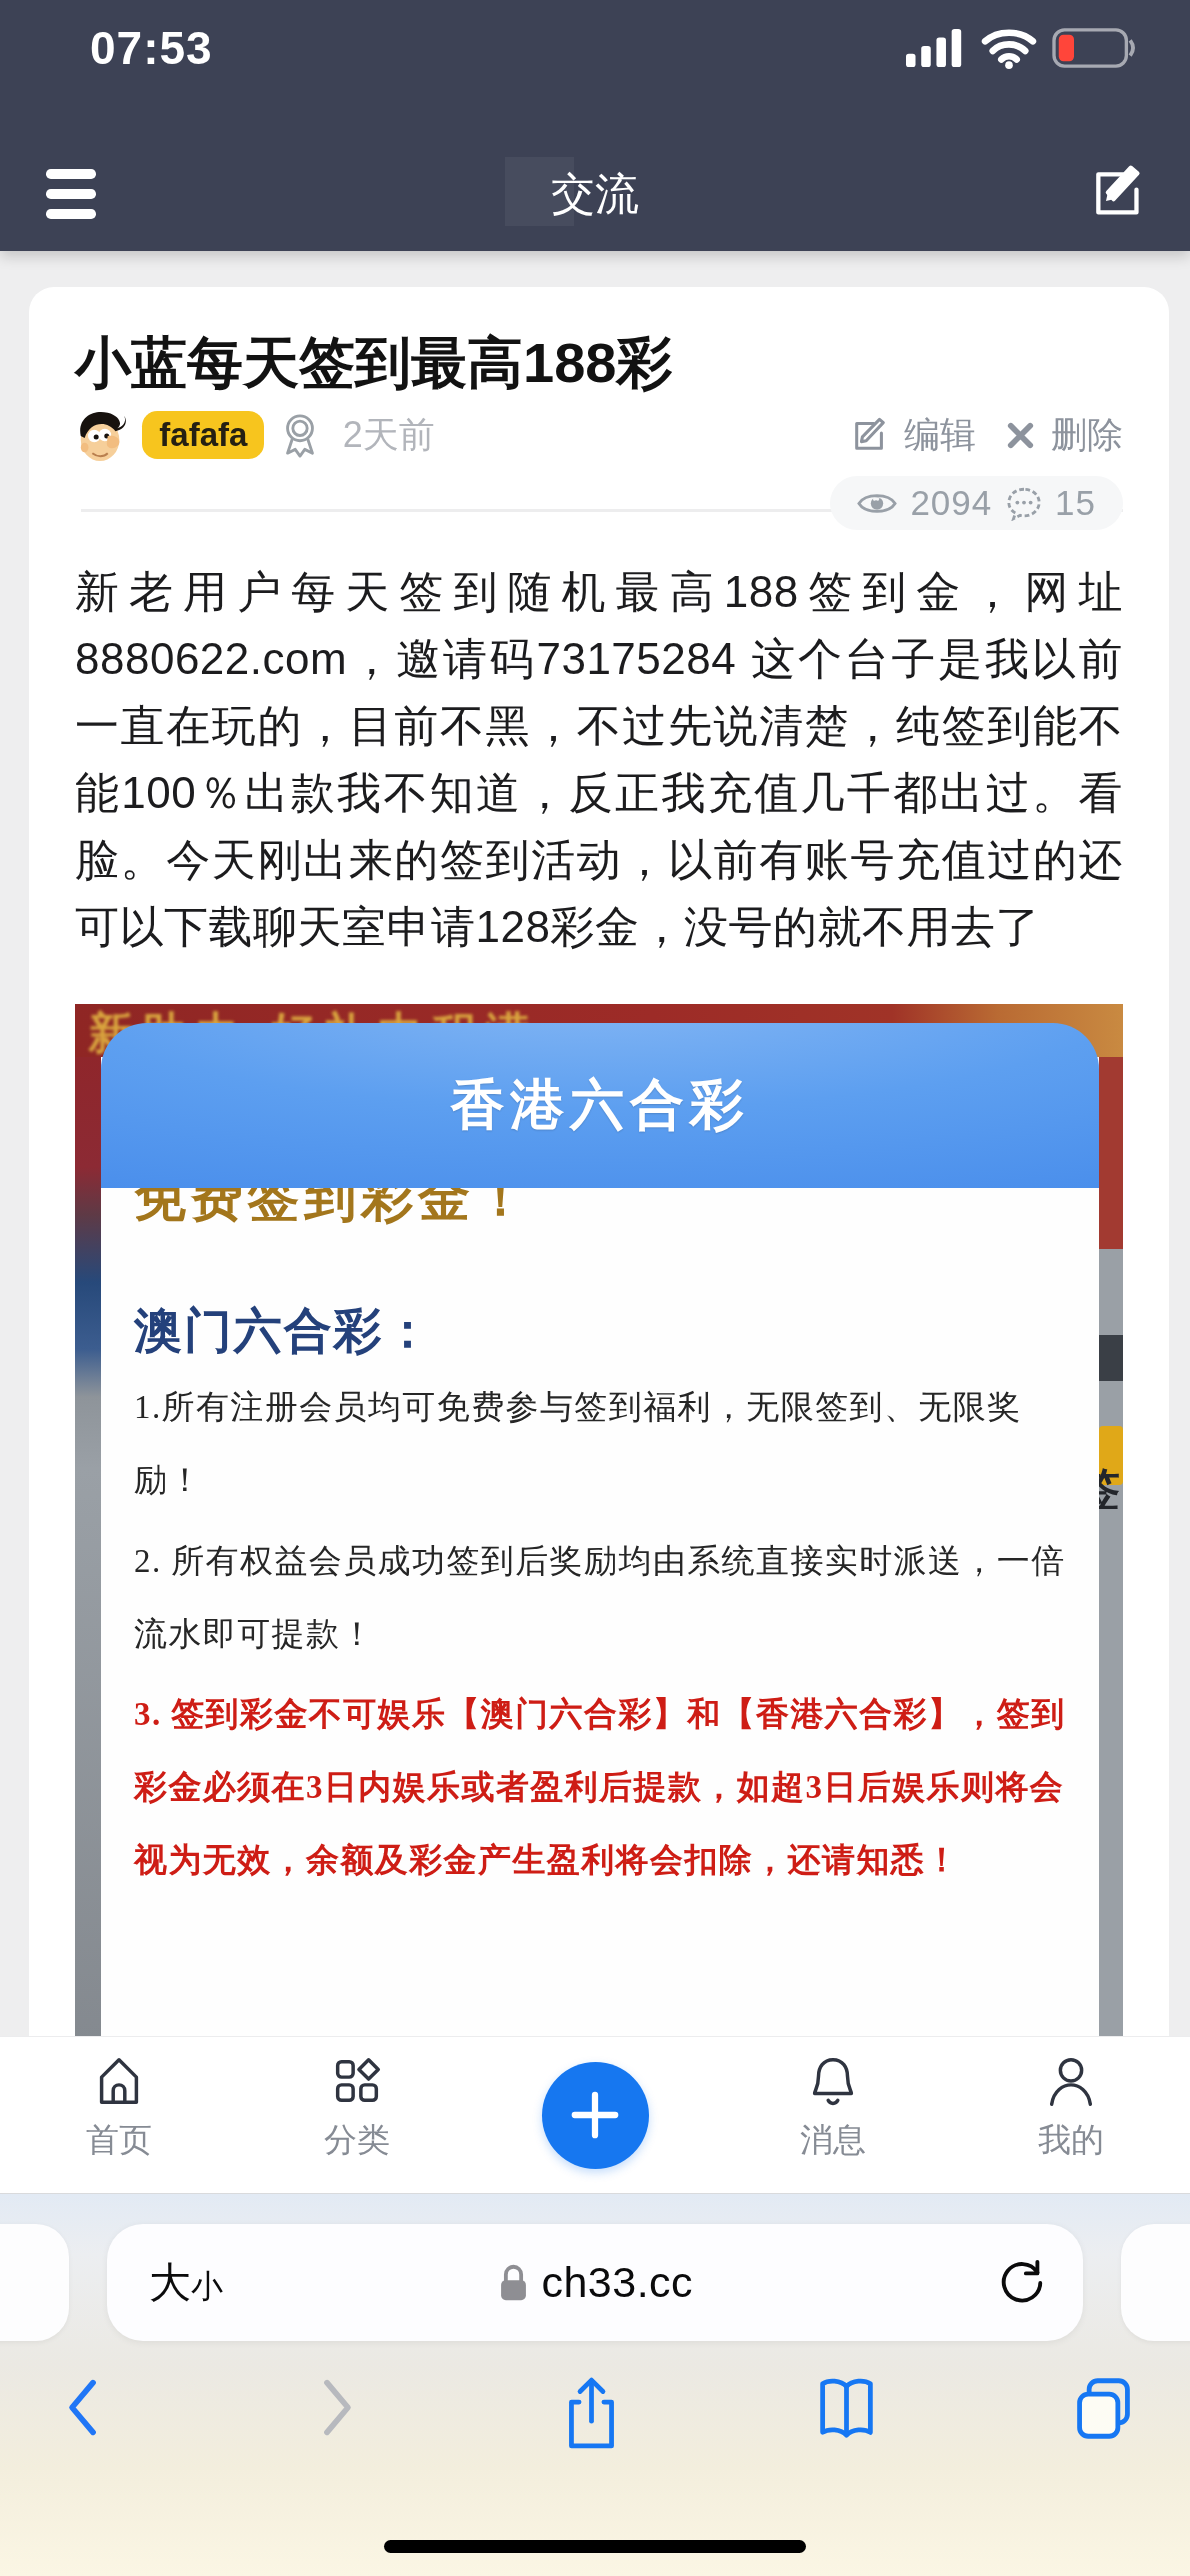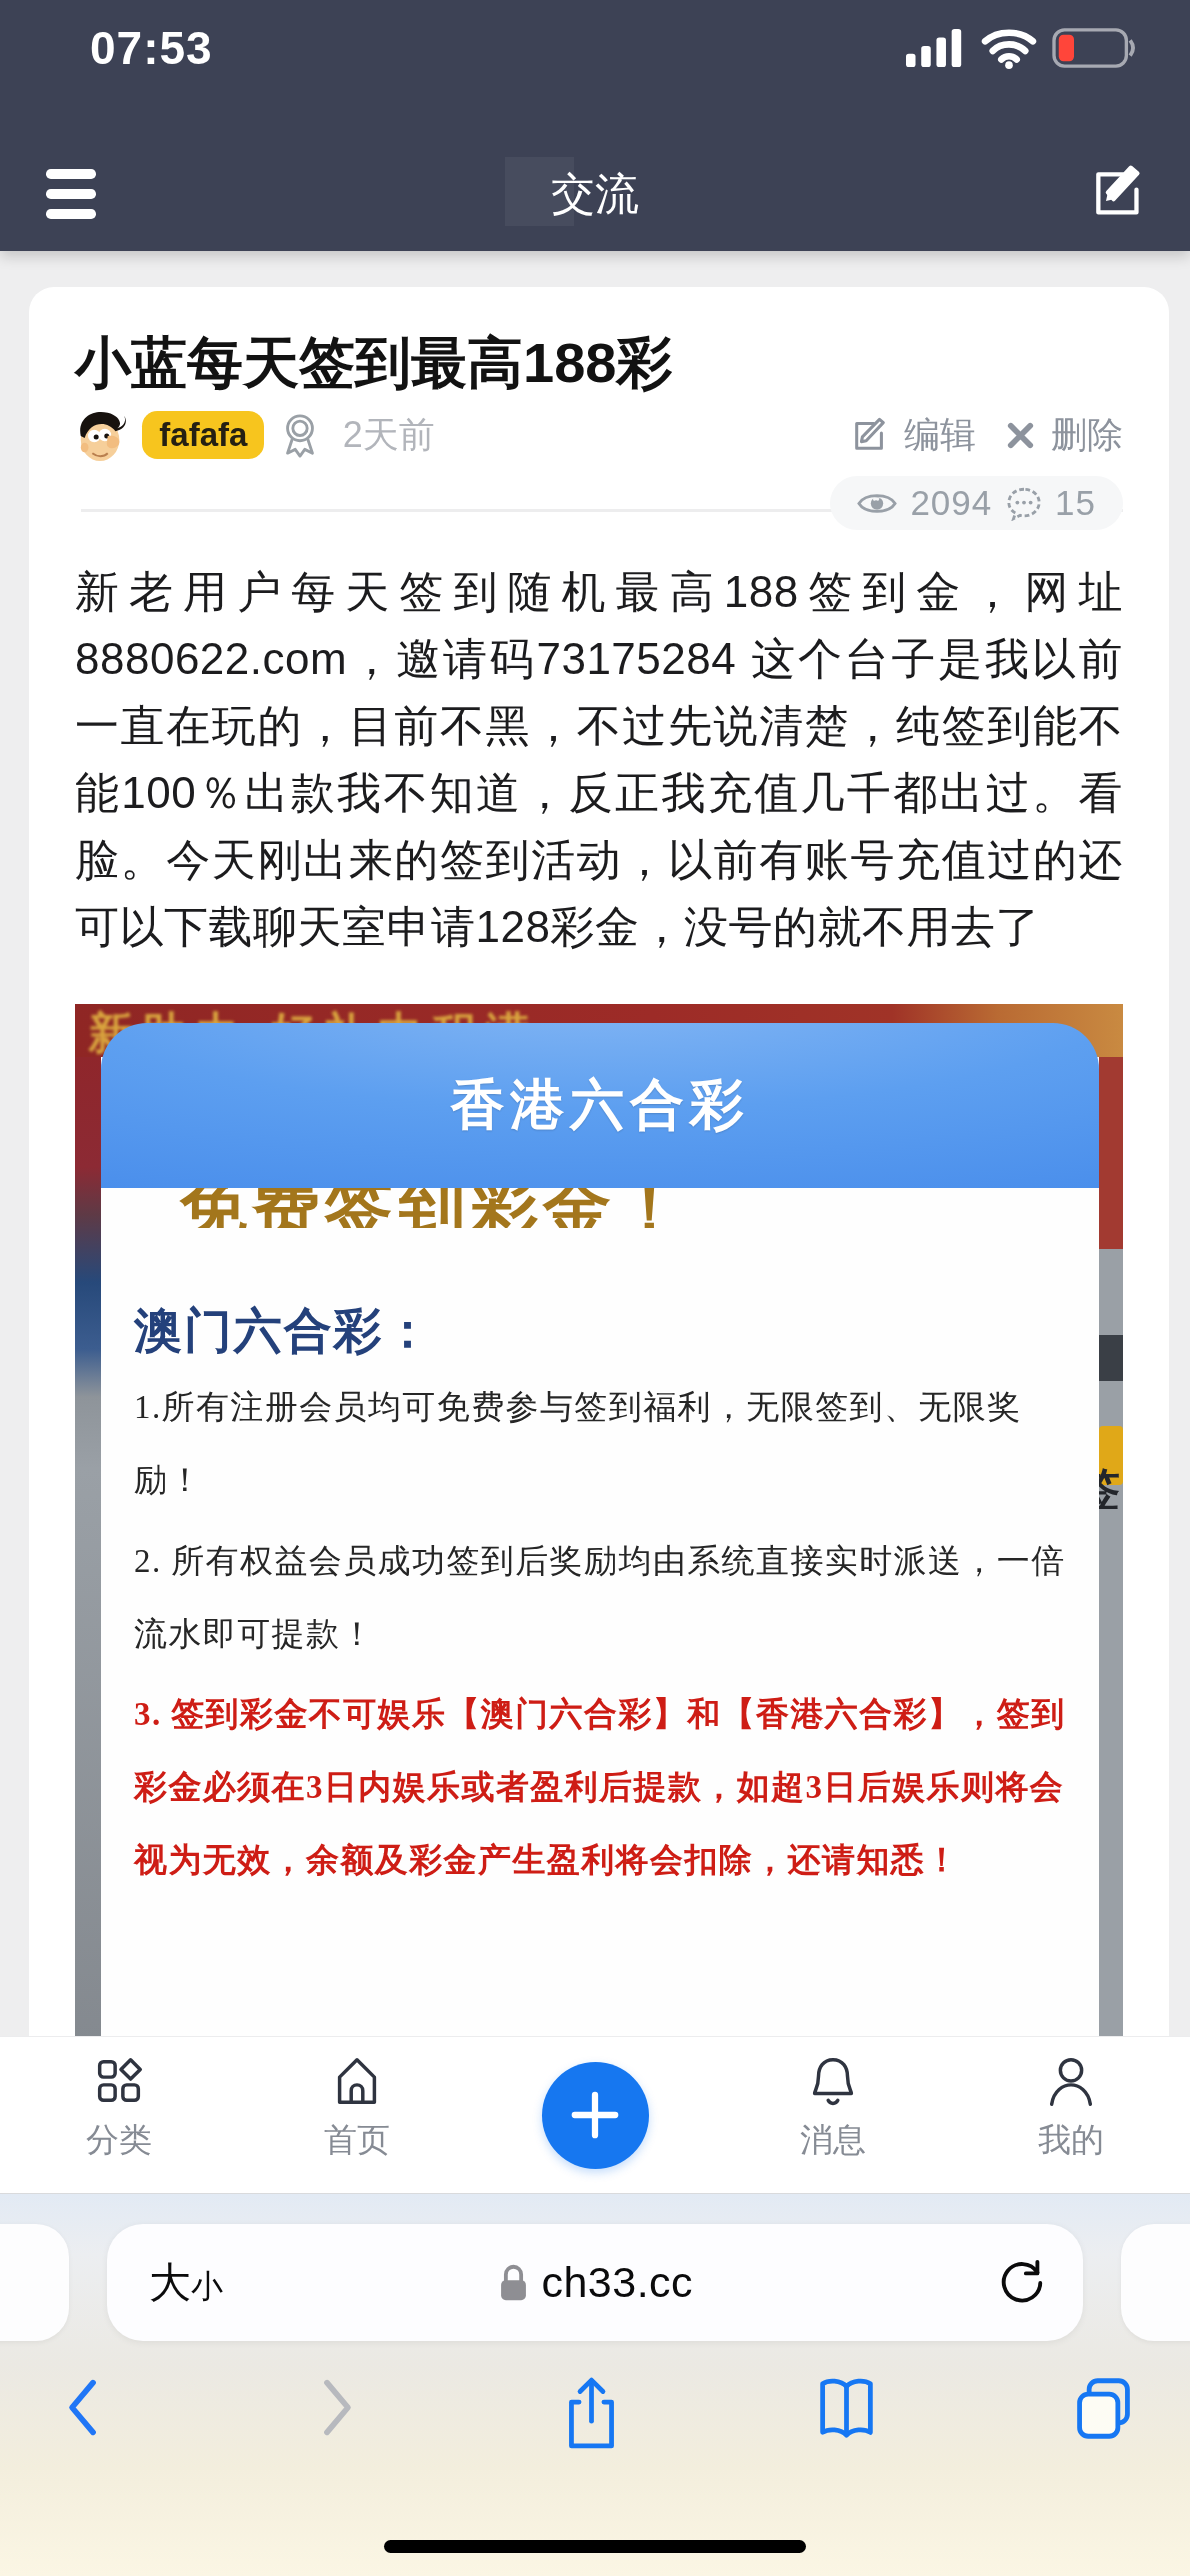--- a/index.html
+++ b/index.html
@@ -49,21 +49,21 @@
   .sr-gold{position:absolute;top:369px;left:0;width:24px;height:59px;background:#e0a818;border-radius:3.8px;}
   .sr-char{position:absolute;top:403px;left:-23px;font-size:44px;font-weight:700;color:#23262b;font-family:"Liberation Serif","DejaVu Serif",serif;}
   .modal{position:absolute;left:26px;right:24px;top:19px;bottom:0;}
   .modal-head{height:165px;border-radius:46px 46px 0 0;
     background:radial-gradient(120% 160% at 50% -20%,#85b7f4 0%,#5d9ff0 45%,#4489ea 100%);
     display:flex;align-items:center;justify-content:center;}
   .modal-head-title{font-size:54px;font-weight:700;color:#fff;letter-spacing:5.8px;text-shadow:0 1px 1.9px rgba(0,0,0,.15);}
   .modal-body{position:absolute;left:0;right:0;top:165px;bottom:0;background:#fefefe;padding:0 33px;
     font-family:"Liberation Serif","DejaVu Serif",serif;}
   .goldclip{height:40px;overflow:hidden;position:relative;}
-  .goldline{margin-top:-25px;font-size:68px;font-weight:700;color:#a3761c;letter-spacing:4.8px;white-space:nowrap;margin-left:45px;}
+  .goldline{margin-top:-25px;font-size:52px;font-weight:700;color:#a3761c;letter-spacing:4.8px;white-space:nowrap;}
   .rules-head{margin-top:71px;font-size:48px;font-weight:700;color:#24417b;letter-spacing:1.9px;}
   .rule{margin:7.7px 0 0;font-size:33px;line-height:73px;color:#262626;letter-spacing:1.4px;}
   .rule.red{color:#ce1d15;font-weight:700;}
 
   
   .tabbar{position:absolute;top:2036px;left:0;width:1190px;height:156px;background:#fff;border-top:1.9px solid #ececee;
     border-bottom:1.9px solid #d9dadc;display:flex;z-index:40;}
   .tabitem{flex:1;display:flex;flex-direction:column;align-items:center;padding-top:15.3px;gap:7.7px;cursor:pointer;}
   .tablabel{font-size:33px;color:#868b94;}
   .plusbtn{width:107px;height:107px;border-radius:50%;background:#1677f0;display:flex;align-items:center;justify-content:center;
@@ -230,33 +230,33 @@
             </div>
           </div>
         </div>
       </div>
     </div>
   </div>
 
   <div class="tabbar">
     <div class="tabitem">
       <svg width="58" height="58" viewBox="0 0 60 60" fill="none" stroke="#2f3440" stroke-width="3.6" stroke-linejoin="round">
+          <path d="M12 26 L30 8 L48 26 V52 H12 Z"></path>
+          <path d="M24 52 V40 a6 6 0 0 1 12 0 V52"></path>
+        </svg>
+      <span class="tablabel">首页</span>
+    </div>
+    <div class="tabitem">
+      <svg width="58" height="58" viewBox="0 0 60 60" fill="none" stroke="#2f3440" stroke-width="3.6" stroke-linejoin="round">
           <rect x="10" y="10" width="16" height="16" rx="4"></rect>
           <rect x="10" y="34" width="16" height="16" rx="4"></rect>
           <rect x="34" y="34" width="16" height="16" rx="4"></rect>
           <path d="M42 8 L52 18 L42 28 L32 18 Z"></path>
         </svg>
       <span class="tablabel">分类</span>
-    </div>
-    <div class="tabitem">
-      <svg width="58" height="58" viewBox="0 0 60 60" fill="none" stroke="#2f3440" stroke-width="3.6" stroke-linejoin="round">
-          <path d="M12 26 L30 8 L48 26 V52 H12 Z"></path>
-          <path d="M24 52 V40 a6 6 0 0 1 12 0 V52"></path>
-        </svg>
-      <span class="tablabel">首页</span>
     </div>
     <div class="tabitem">
       <div class="plusbtn">
         <svg width="52" height="52" viewBox="0 0 54 54">
             <path d="M27 6 V48 M6 27 H48" stroke="#fff" stroke-width="6.5" stroke-linecap="round"></path>
           </svg>
       </div>
     </div>
     <div class="tabitem">
       <svg width="58" height="58" viewBox="0 0 60 60" fill="none" stroke="#2f3440" stroke-width="3.6" stroke-linecap="round" stroke-linejoin="round">

